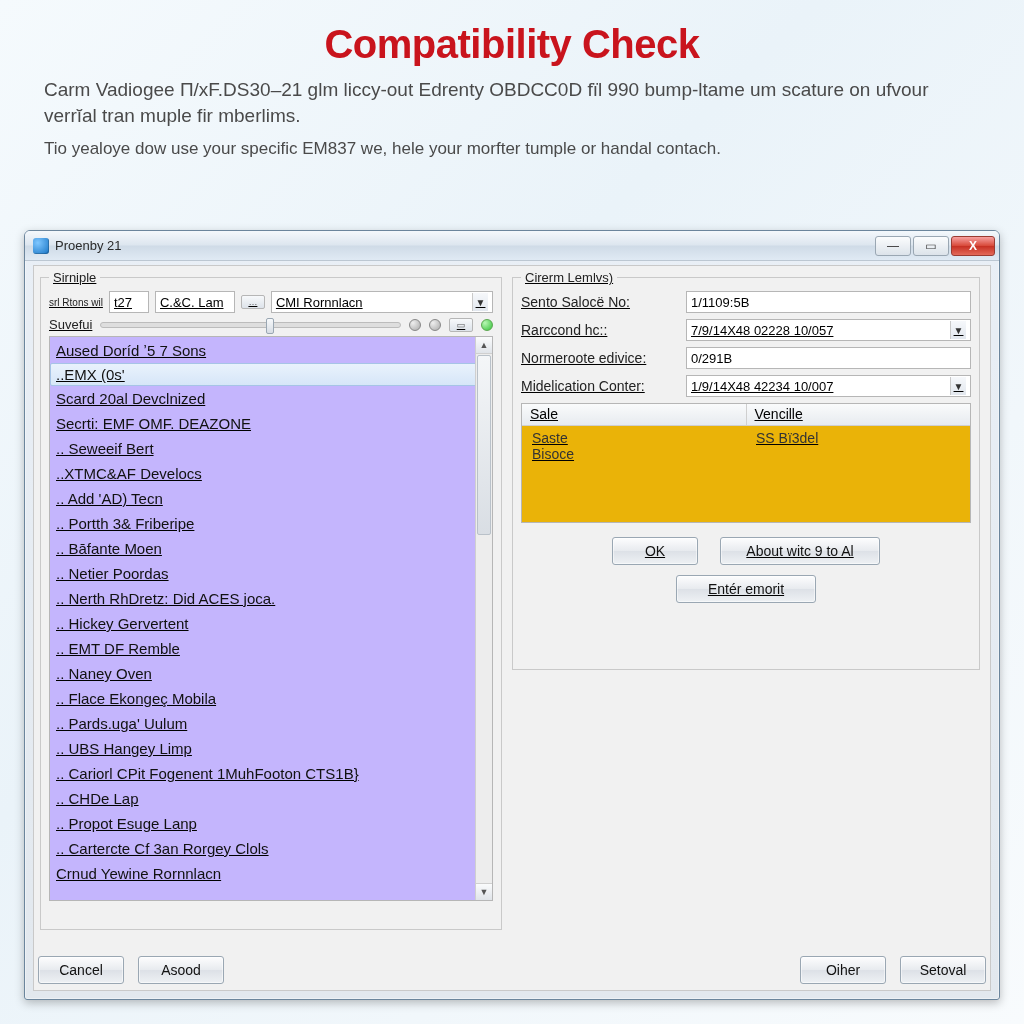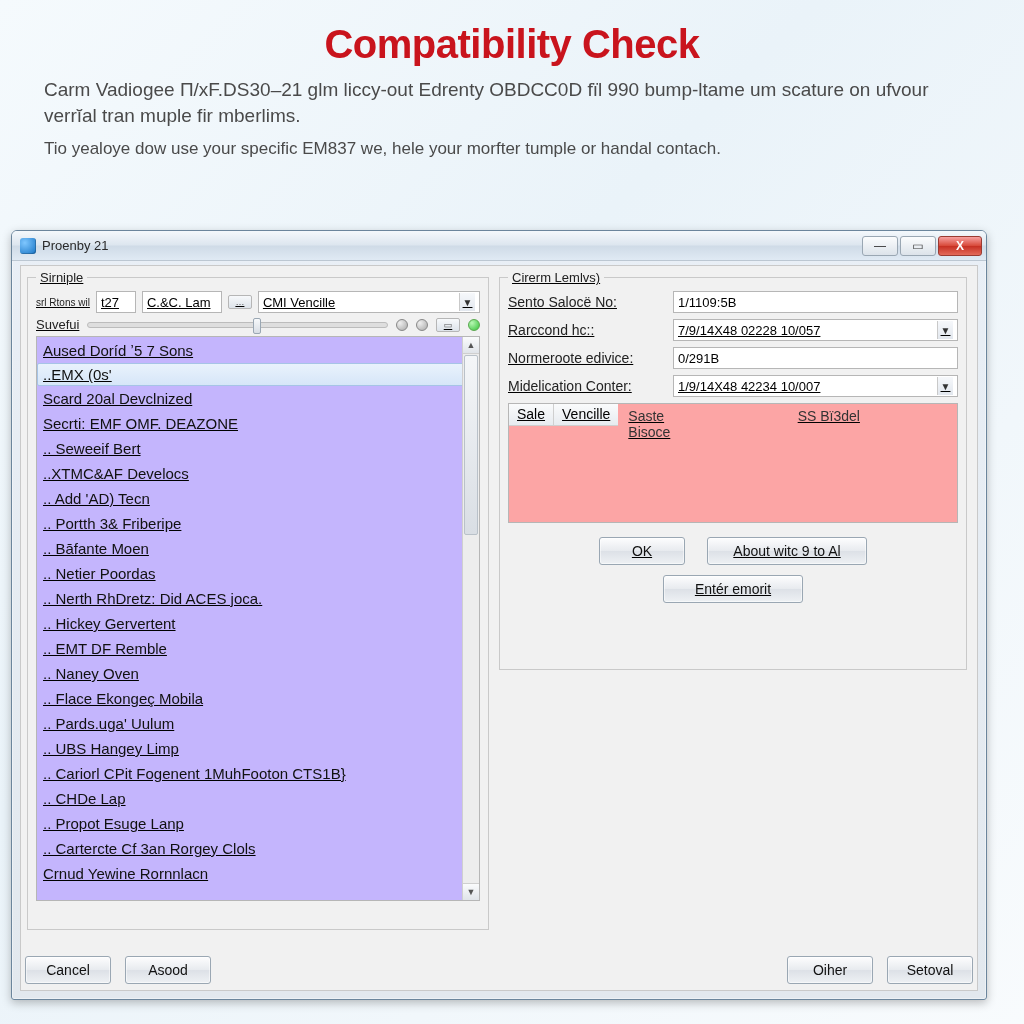--- a/index.html
+++ b/index.html
@@ -29,21 +29,21 @@
     margin-bottom: 10px;
   }
   .page-subtitle2 {
     color: #4a4a4a;
     font-size: 17px;
     line-height: 1.35;
   }
   
   .window {
     position: absolute;
-    left: 11px; top: 230px;
+    left: 24px; top: 230px;
     width: 976px; height: 770px;
     border: 1px solid #6b859c;
     border-radius: 6px 6px 3px 3px;
     background: linear-gradient(#e9eff6, #e2e8ee);
     box-shadow: 0 3px 10px rgba(0,0,0,0.25), inset 0 0 0 1px rgba(255,255,255,0.4);
   }
   .titlebar {
     height: 30px;
     background: linear-gradient(#f4f8fc, #dde6ef 48%, #cfdbe7 52%, #e0eaf4);
     border-bottom: 1px solid #bcc7d2;
@@ -172,23 +172,23 @@
     background:linear-gradient(#f4f6f8,#d9dee4);
     border:1px solid #b9c1c9; border-radius:2px;
   }
   
   .form-row { display:flex; align-items:center; margin-bottom:6px; }
   .form-row .flabel { width:165px; font-size:14px; color:#222; }
   .form-row .fval { flex:1; }
   .form-row .fval .textbox, .form-row .fval .combo { width:100%; }
   
   .mini-grid {
-    border:1px solid #b6b6b6; background:#fca5a5;
+    border:1px solid #b6b6b6; background:#eab308;
     height:120px; margin-top:6px;
-    display:flex; flex-direction:row;
+    display:flex; flex-direction:column;
   }
   .mini-head { display:flex; height:22px; }
   .mini-head .col {
     flex:1; padding:2px 8px; font-size:14px;
     background:linear-gradient(#fafbfc,#e7ebef);
     border-right:1px solid #cfcfcf; border-bottom:1px solid #cfcfcf;
   }
   .mini-head .col:last-child { border-right:none; }
   .mini-body { display:flex; flex:1; }
   .mini-body .cell {
@@ -238,21 +238,21 @@
 
     <fieldset id="grp-left" class="group">
       <legend>Sirniple</legend>
 
       <div class="row">
         <span class="lbl">srl Rtons wil</span>
         <input class="textbox" style="width: 40px;" value="t27">
         <input class="textbox" style="width: 80px;" value="C.&amp;C. Lam">
         <span class="tiny-icon">…</span>
         <div class="combo" style="flex:1">
-          <span>CMI Vencille</span>
+          <span>CMI Rornnlacn</span>
           <span class="arrow">▼</span>
         </div>
       </div>
 
       <div class="slider-row">
         <span class="subgroup-label">Suvefui</span>
         <div class="slider">
           <div class="slider-knob" style="left:55%"></div>
         </div>
         <span class="indic grey"></span>

